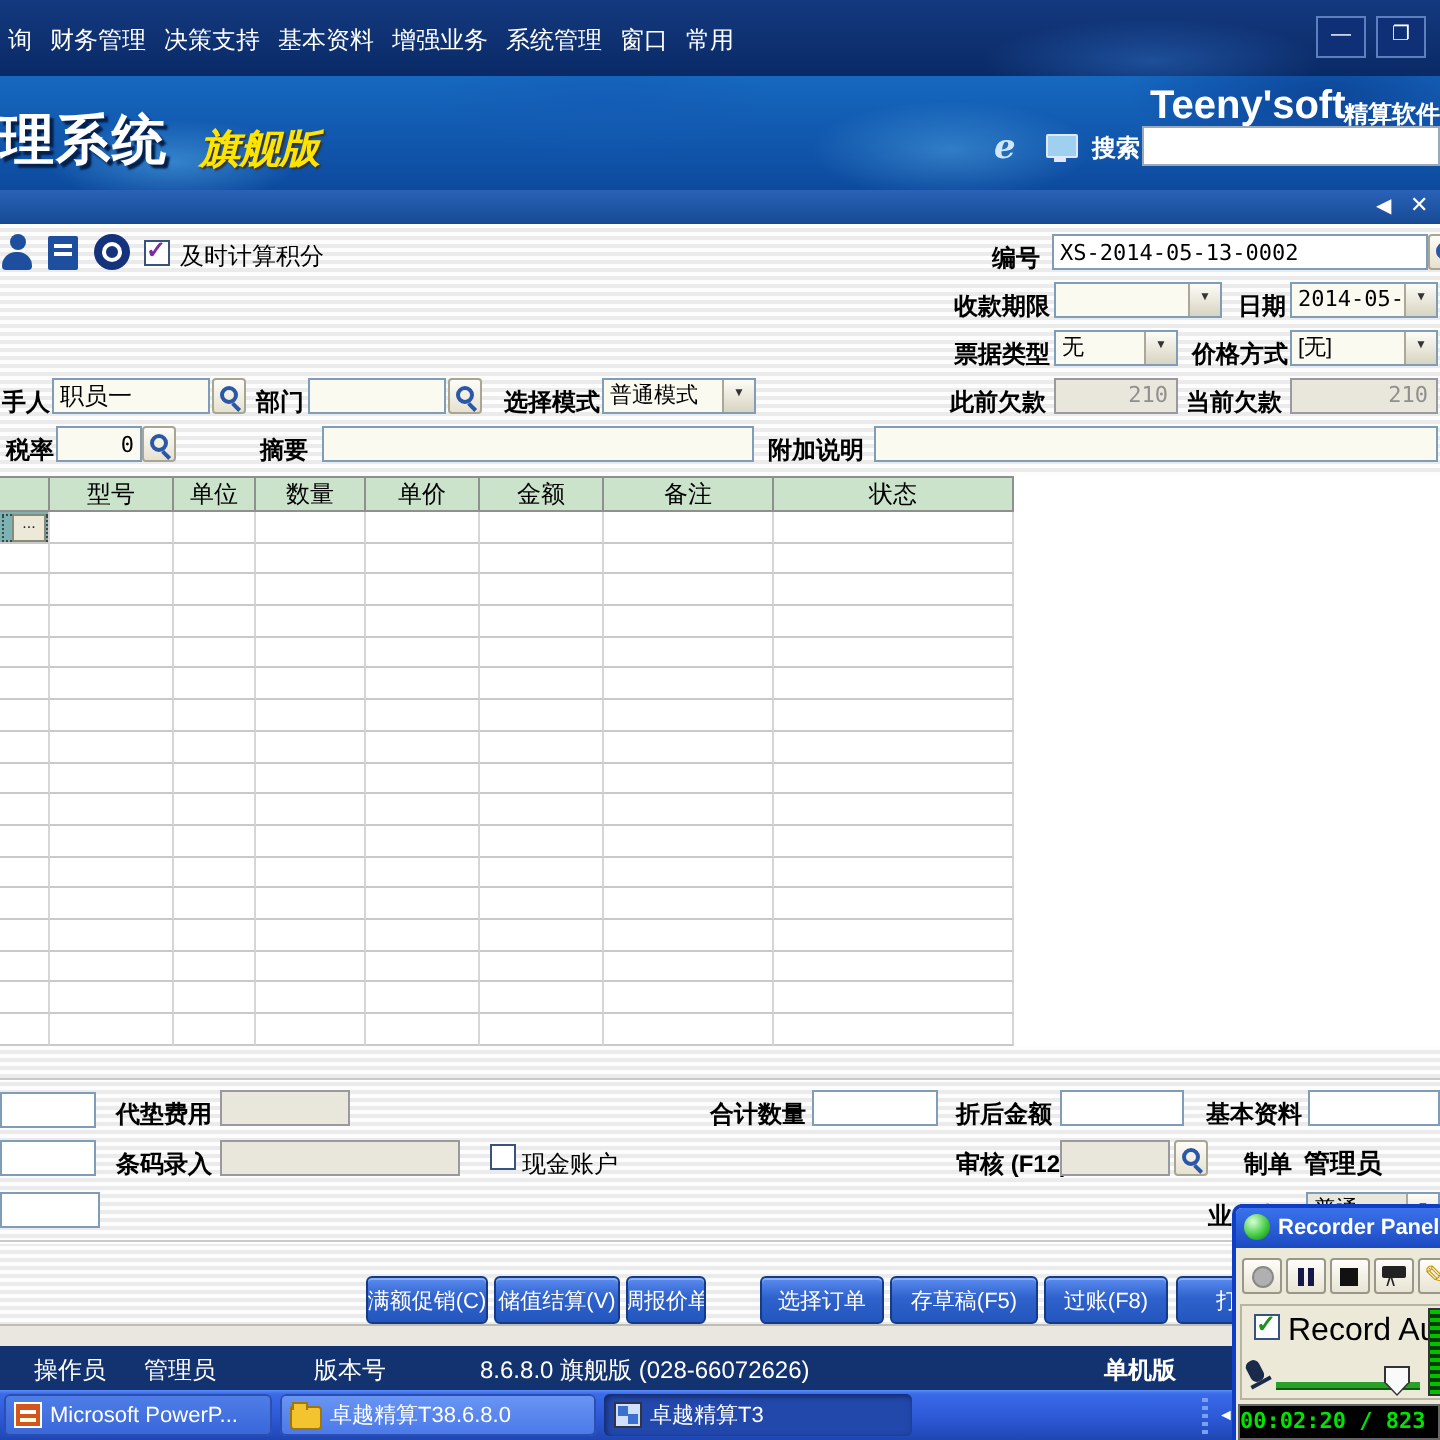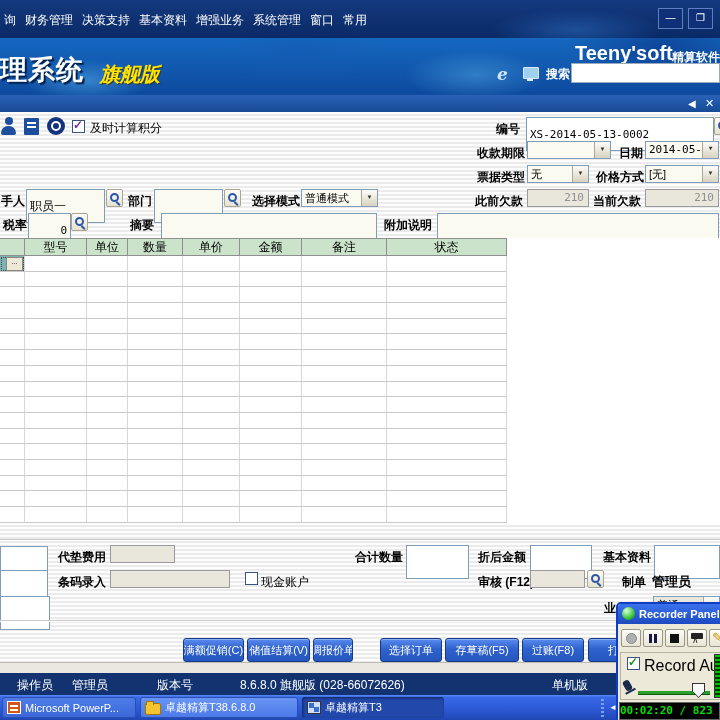--- a/index.html
+++ b/index.html
@@ -2,21 +2,21 @@
 <html><head>
 <meta charset="utf-8">
 <style>
   html,body{margin:0;padding:0;background:#000;}
   #screen{position:relative;width:720px;height:720px;overflow:hidden;
     font-family:"Liberation Sans",sans-serif;font-size:12px;background:#fff;}
   .abs{position:absolute;}
   .lbl{position:absolute;white-space:nowrap;font-size:12px;color:#000;font-weight:bold;}
   .lbl.n{font-weight:normal;}
   .ipt{position:absolute;box-sizing:border-box;background:#fbfaf1;border:1px solid #7f9db9;
-    height:18px;font-size:11px;padding:16px 3px;font-family:"DejaVu Sans Mono",monospace;color:#000;}
+    height:18px;font-size:11px;padding:0 3px;font-family:"DejaVu Sans Mono",monospace;color:#000;}
   .ipt.white{background:#fff;}
   .ro{position:absolute;box-sizing:border-box;background:#e9e7db;border:1px solid #9b99a0;
     height:18px;font-size:11px;line-height:16px;padding:0 4px;color:#8f8f8f;text-align:right;
     font-family:"DejaVu Sans Mono",monospace;}
   .combo{position:absolute;box-sizing:border-box;background:#fbfaf1;border:1px solid #7f9db9;
     height:18px;font-size:11px;line-height:16px;padding:0 17px 0 3px;white-space:nowrap;overflow:hidden;}
   .combo .db{position:absolute;right:0;top:0;bottom:0;width:15px;background:linear-gradient(#fdfcf7,#d8d4c2);
     border-left:1px solid #aca899;text-align:center;}
   .combo .db::after{content:"▼";font-size:6px;color:#333;position:relative;top:-3px;}
   .mag{position:absolute;width:17px;height:18px;background:linear-gradient(#fdfcf7,#e6e2d0);
@@ -473,34 +473,34 @@
       <div class="abtn" style="left: 588px; width: 62px;">打印</div>
     </div>
 
   <div class="abs" id="bottomstrip"></div>
 
   <div class="abs" id="statusbar">
     <span class="st" style="left:17px;">操作员</span>
     <span class="st" style="left:72px;">管理员</span>
     <span class="st" style="left:157px;">版本号</span>
     <span class="st" style="left:240px;">8.6.8.0 旗舰版 (028-66072626)</span>
-    <span class="st" style="left:552px;">单机版</span>
+    <span class="st" style="left:552px;font-weight:bold;">单机版</span>
   </div>
 
   <div class="abs" id="taskbar">
     <div id="taskbtns">
         <div class="tbtn" style="left: 2px; width: 134px;">
           <span class="tbico ico-powerpoint"></span>
           <span>Microsoft PowerP...</span>
         </div>
         <div class="tbtn light" style="left: 140px; width: 158px;">
           <span class="tbico ico-folder"></span>
           <span>卓越精算T38.6.8.0</span>
         </div>
-        <div class="tbtn pressed" style="left: 302px; width: 142px;">
+        <div class="tbtn pressed" style="left: 302px; width: 154px;">
           <span class="tbico ico-app"></span>
           <span>卓越精算T3</span>
         </div>
       </div>
     <div id="tsep"></div>
     <div id="tarrow">◄</div>
   </div>
 
   <div id="recorder">
     <div id="rectitle">

